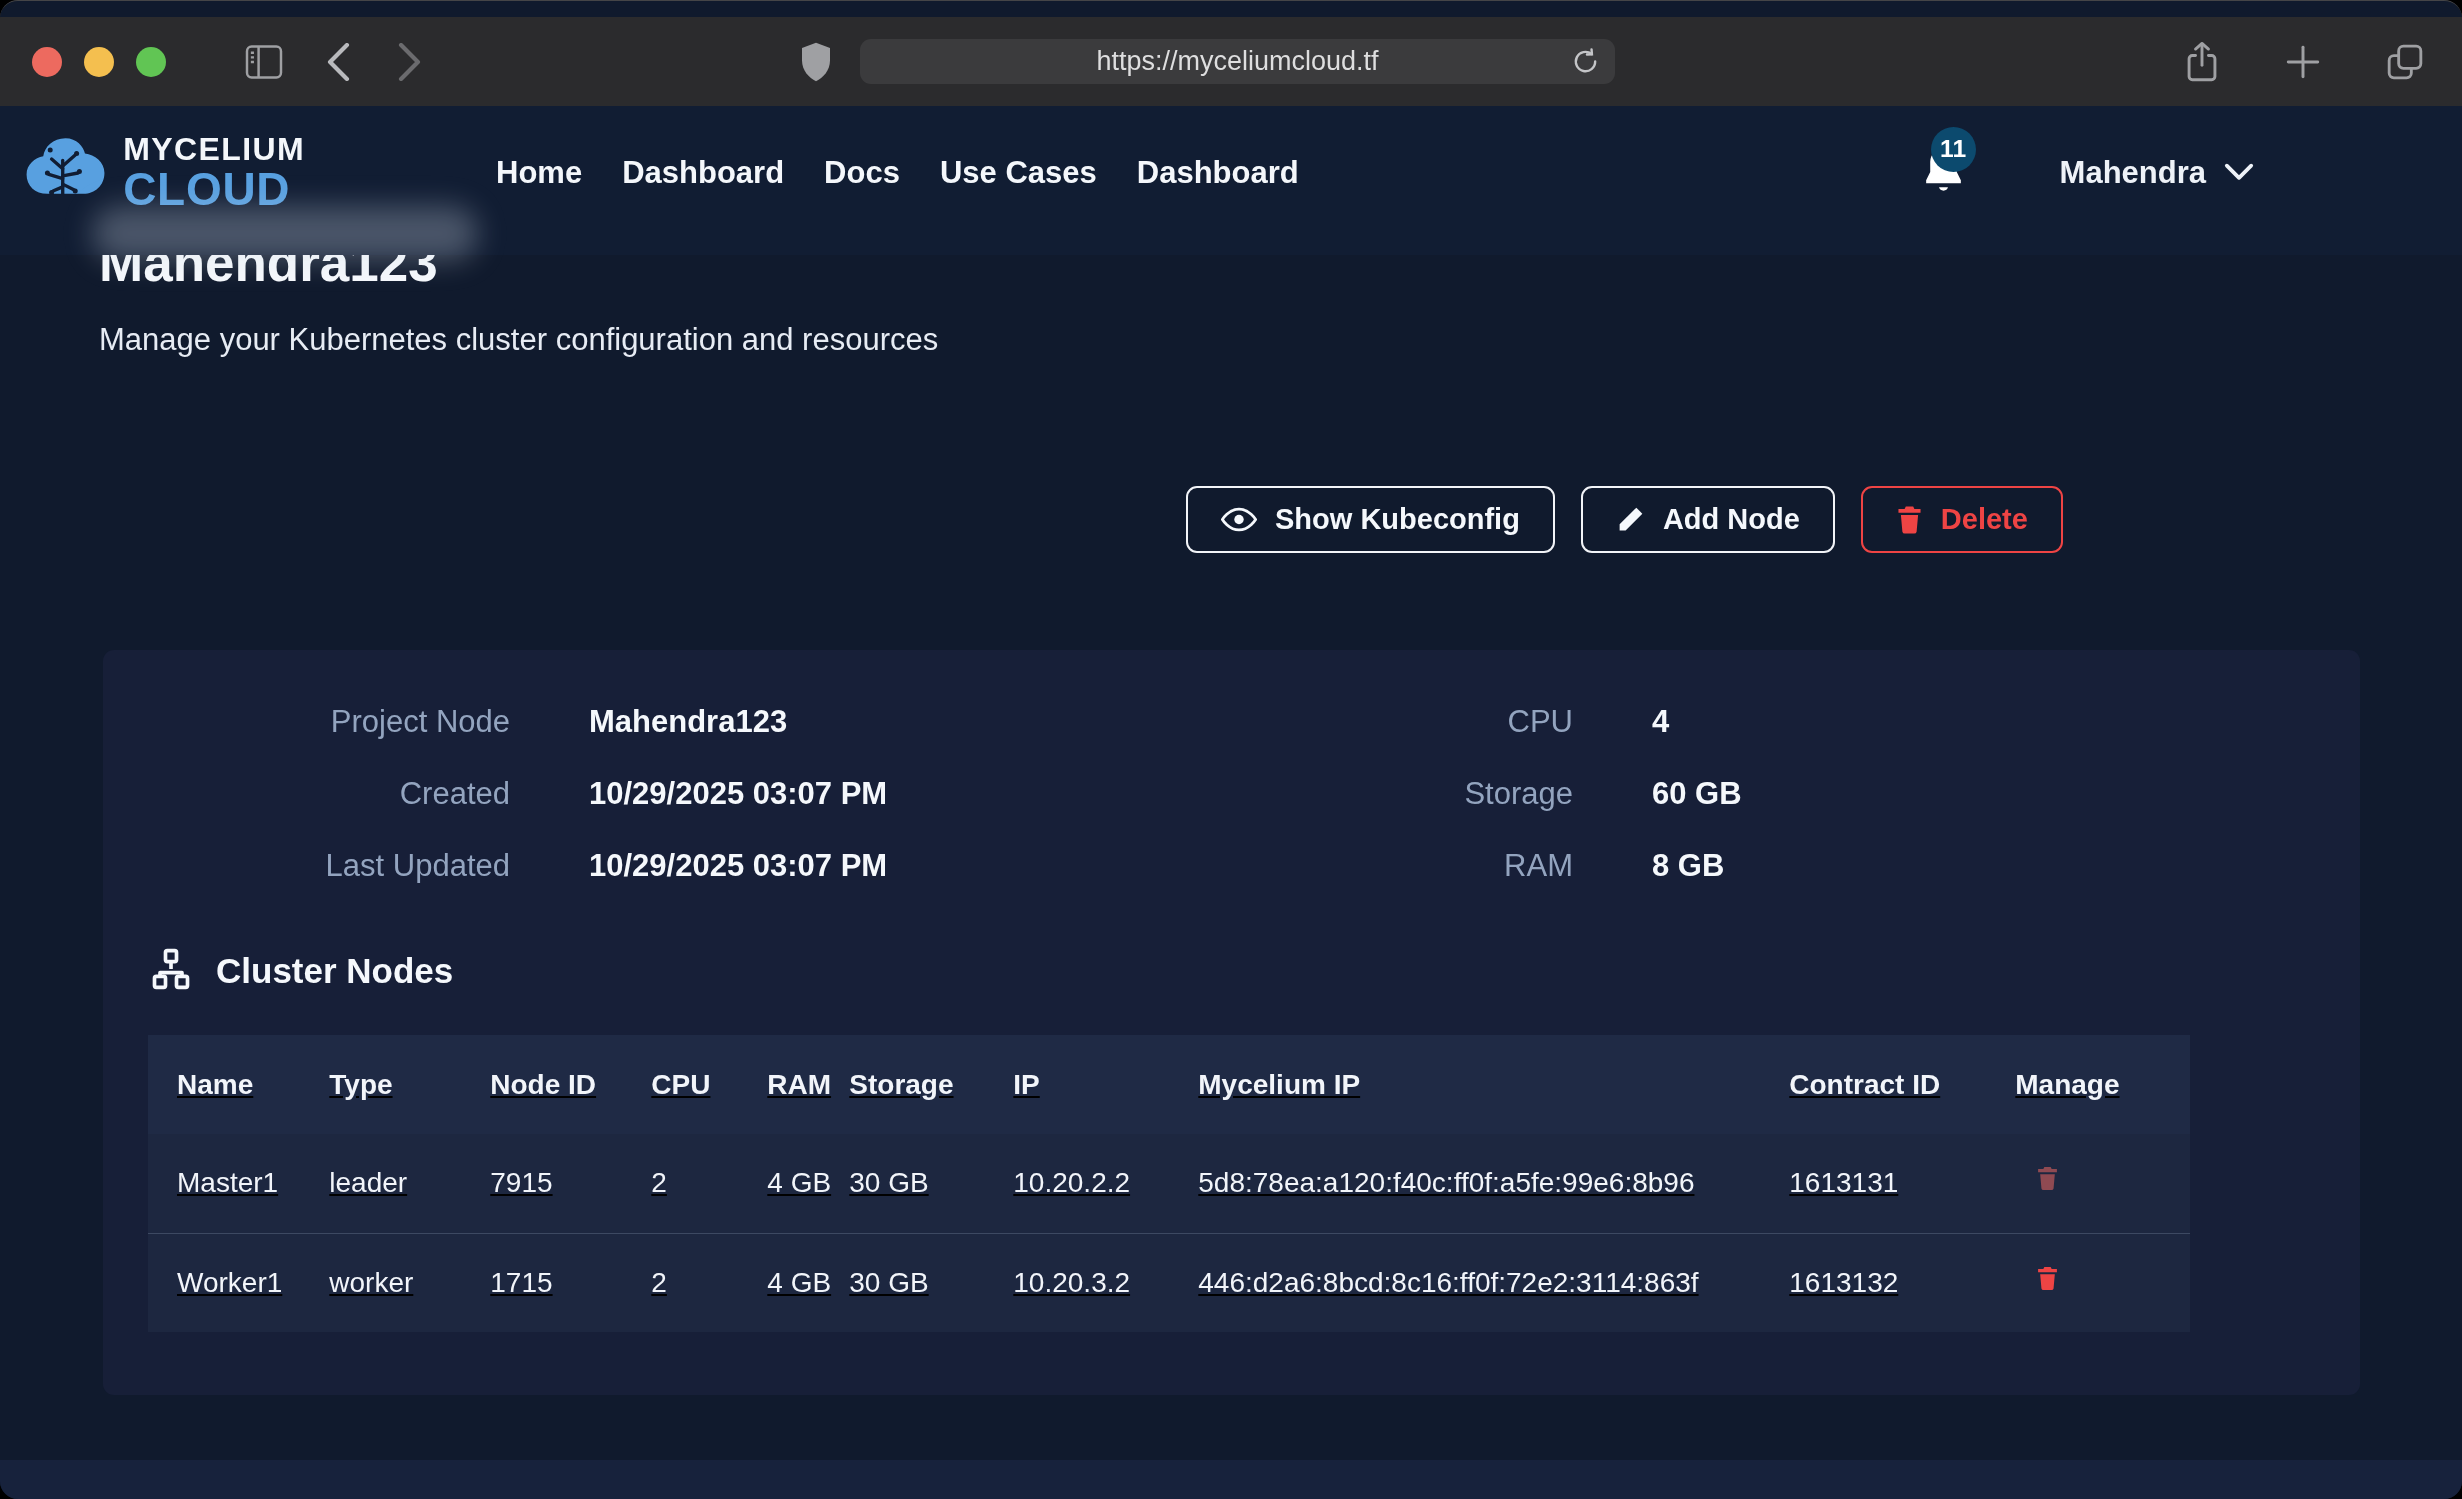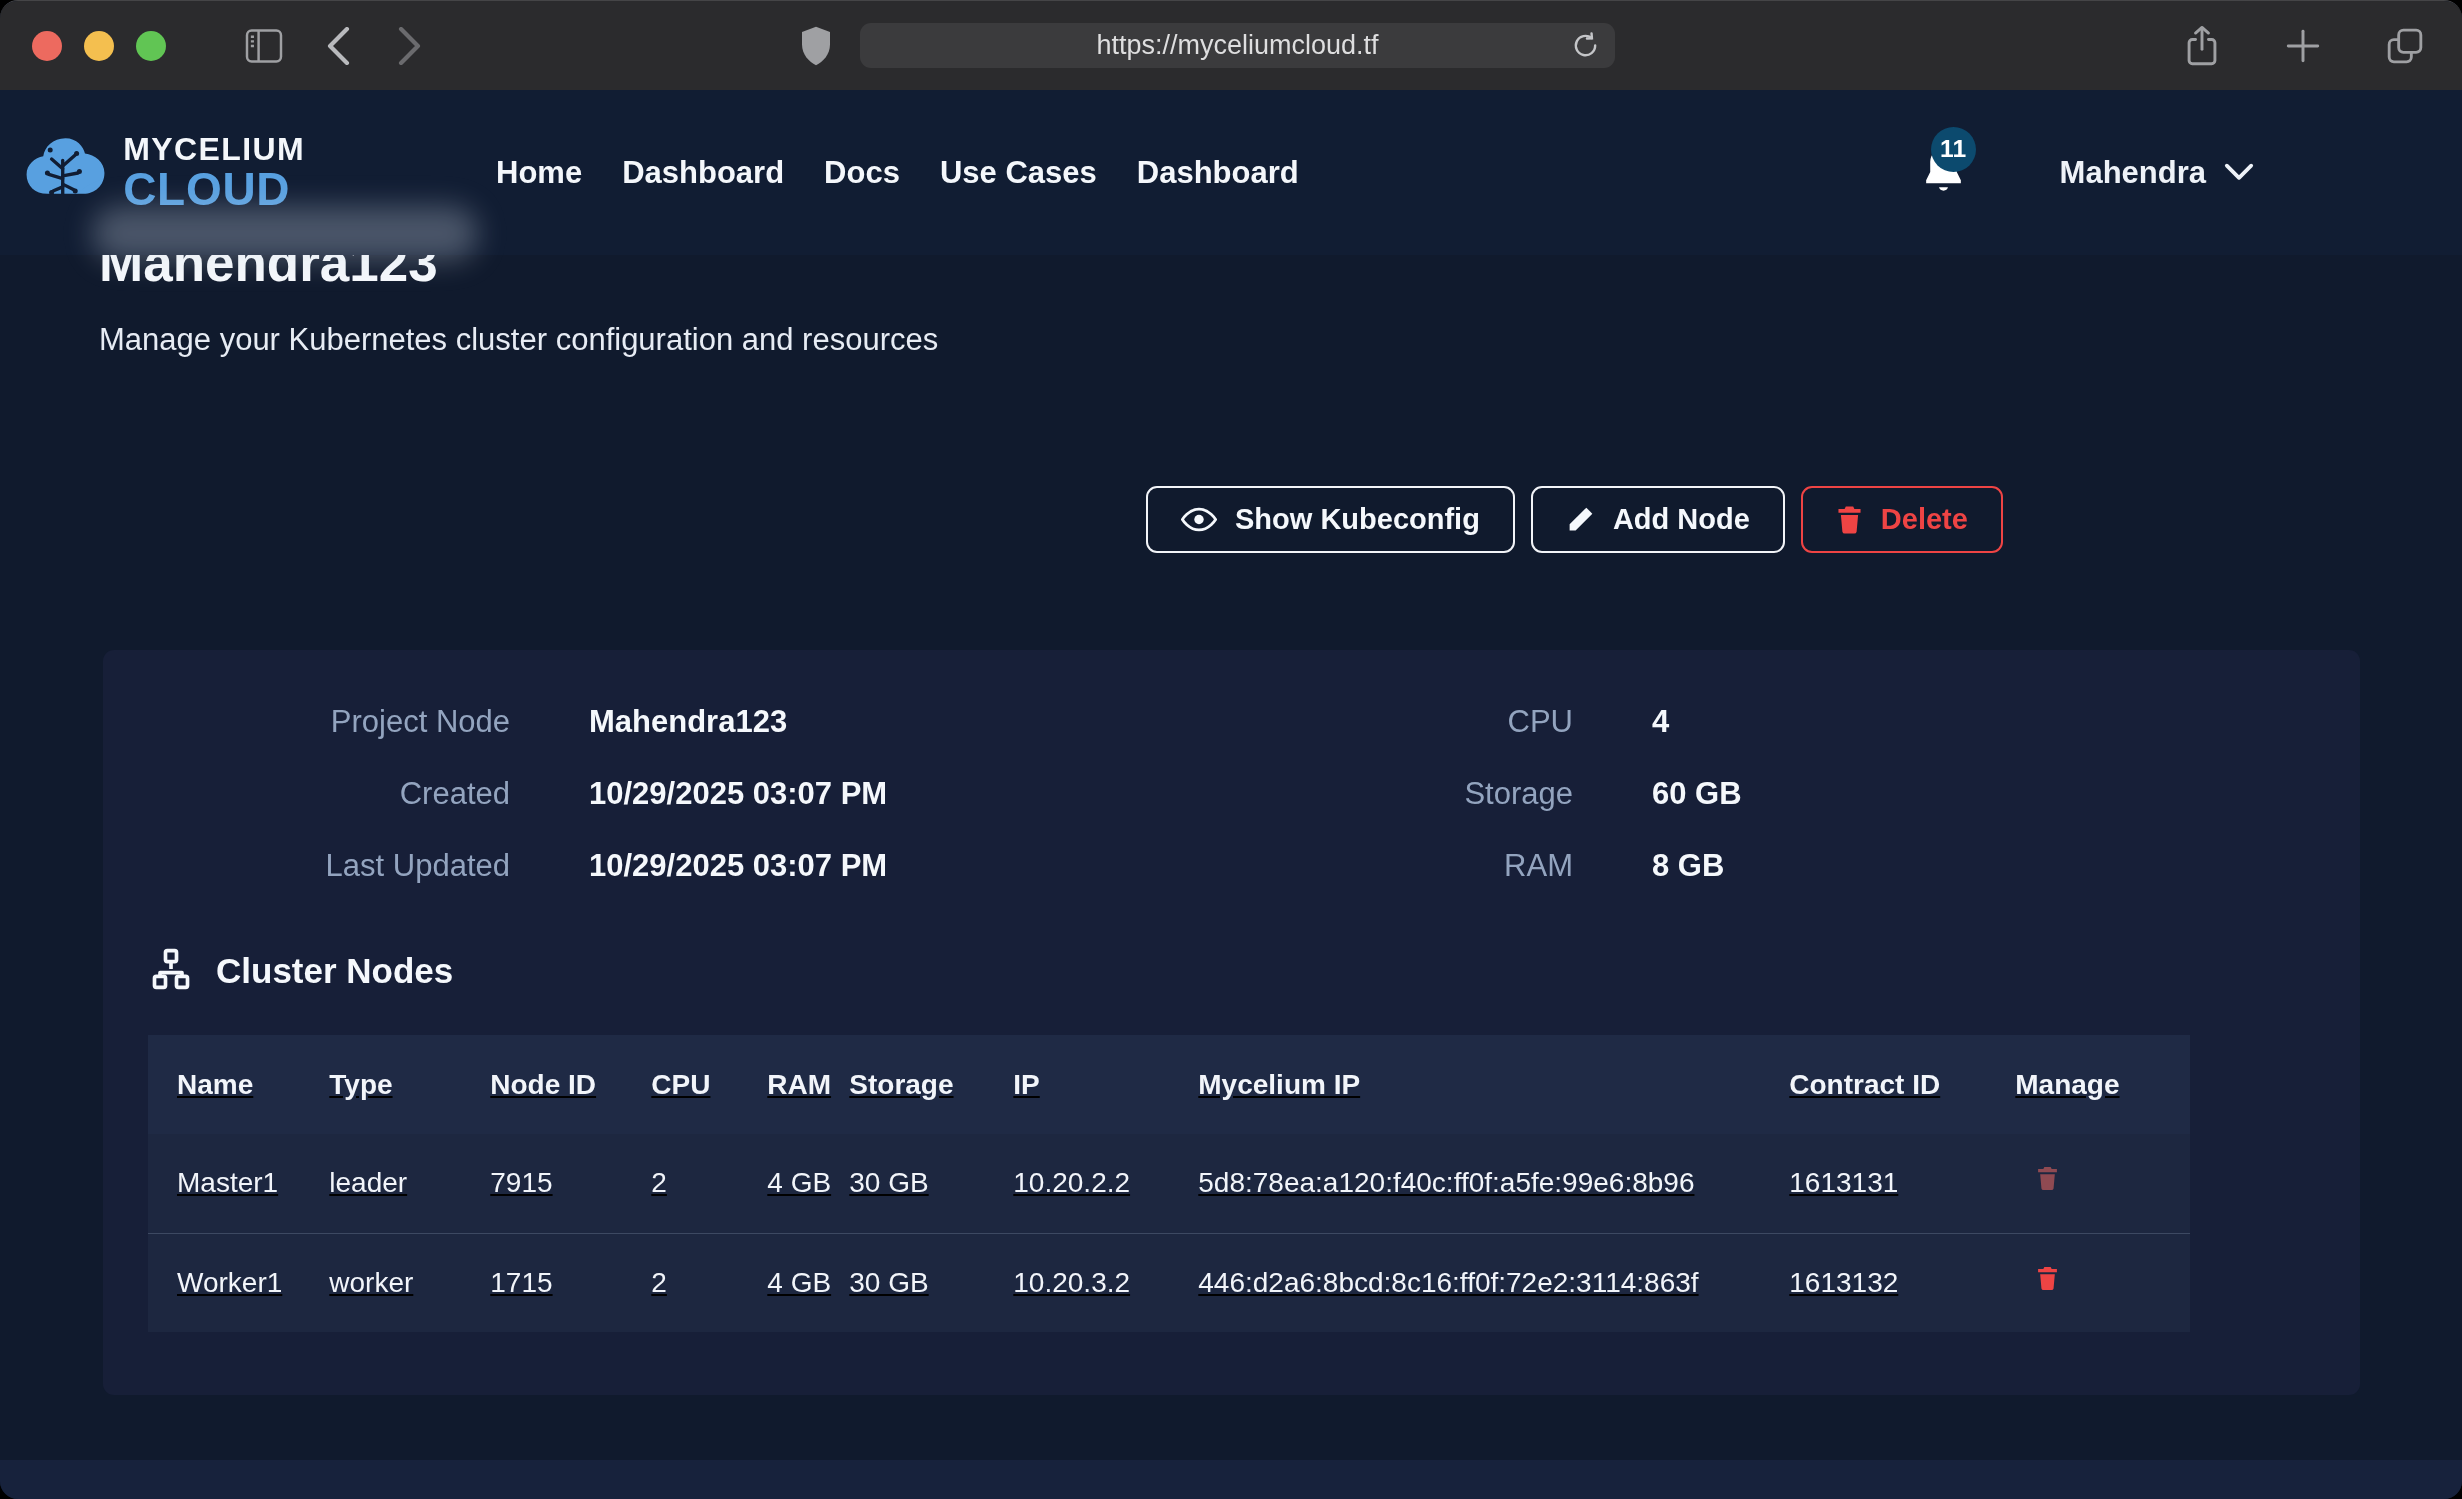--- a/index.html
+++ b/index.html
@@ -1,21 +1,21 @@
 <!DOCTYPE html>
 <html style="font-size:11px"><head>
 <meta charset="utf-8">
 <style>
   * { margin:0; padding:0; box-sizing:border-box; }
   html,body { background:#000; font-family:"Liberation Sans","DejaVu Sans",sans-serif; }
   .window { position:relative; width:2462px; height:1499px; background:#101a2d;
             border-radius:18px; overflow:hidden; border-top:1.4px solid #454547; }
 
   
-  .chrome { position:absolute; top:0; left:0; right:0; height:89px; background:#2b2b2d;
+  .chrome { position:absolute; top:16px; left:0; right:0; height:89px; background:#2b2b2d;
             display:flex; align-items:center; z-index:30; }
   .traffic { display:flex; gap:22px; margin-left:32px; }
   .traffic span { width:30px; height:30px; border-radius:50%; display:block; }
   .t-close{background:#ed6a5f;} .t-min{background:#f4bf4f;} .t-zoom{background:#61c554;}
   .chrome-btn { background:none; border:none; color:#9fa0a3; display:flex; align-items:center;
                 justify-content:center; cursor:pointer; }
   .chrome svg { display:block; }
   .sidebar-btn { margin-left:79px; }
   .nav-arrows { display:flex; gap:44px; margin-left:42px; }
   .fwd { opacity:.45; }
@@ -43,21 +43,21 @@
   .user { display:flex; align-items:center; gap:18px; cursor:pointer; background:none; border:none; }
   .user-name { color:#eef2f8; font-size:31px; font-weight:600; }
   .blur-smudge { position:absolute; left:92px; top:205px; width:386px; height:55px; border-radius:27px;
                  background:rgba(205,215,230,.30); filter:blur(13.7px); z-index:25; }
 
   
   .content { position:absolute; top:254px; left:0; right:0; bottom:0; z-index:5; }
   .page-title { margin:-23px 0 0 99px; color:#f5f8fc; font-size:53px; font-weight:700; }
   .page-subtitle { margin:29px 0 0 99px; color:#e7ecf4; font-size:31px; }
 
-  .actions { position:absolute; top:231px; left:1146px; display:flex; gap:16px; }
+  .actions { position:absolute; top:231px; left:1186px; display:flex; gap:26px; }
   .btn { display:flex; align-items:center; gap:18px; height:67px; padding:0 33px; background:transparent;
          border:2.1px solid #f2f4f8; border-radius:11px; color:#f5f8fc; font-size:29px; font-weight:700;
          font-family:inherit; cursor:pointer; }
   .btn-danger { border-color:#ef4444; color:#ef4444; }
 
   .card { position:absolute; top:395px; left:103px; width:2257px; height:745px;
           background:#171f38; border-radius:11px; }
   .info-grid { display:grid; grid-template-columns:407px 588px 475px auto; padding-top:36px; }
   .info-grid > div { height:72px; display:flex; align-items:center; }
   .info-label { justify-content:flex-end; color:#93a4bf; font-size:31px; }

